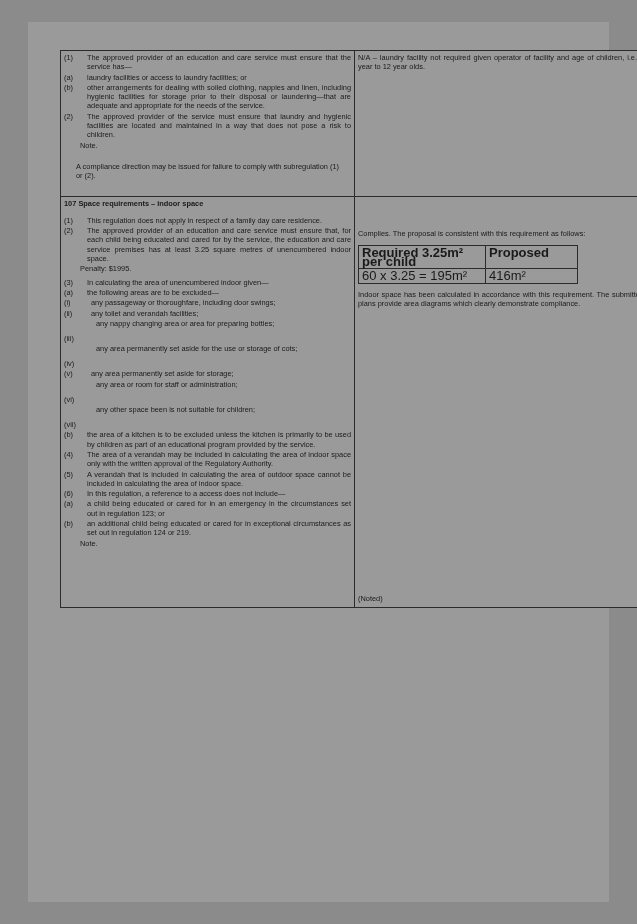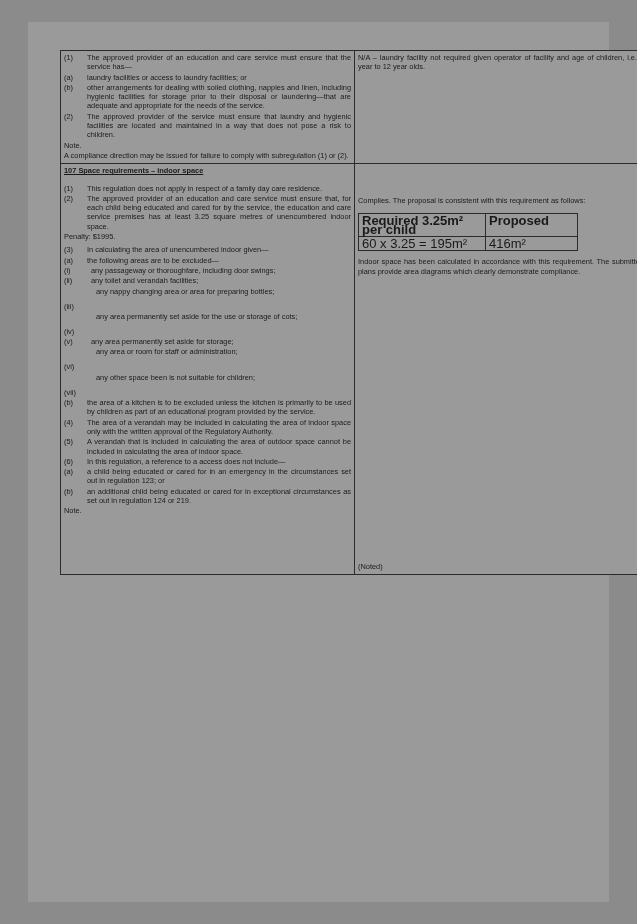--- a/index.html
+++ b/index.html
@@ -53,30 +53,29 @@
     text-align: left;
   }
   .cl .num.w2 { min-width: 24px; }
   .cl .num.w3 { min-width: 29px; margin-top: 15px; }
   .cl .txt {
     flex: 1 1 auto;
     text-align: justify;
   }
   .plain {
     text-align: justify;
-    margin: 0 0 1px 0;
+    margin: 0 0 1px 16px;
   }
   .indent-note {
     text-align: justify;
-    margin: 0;
+    margin: 12px;
   }
   .heading {
     font-weight: bold;
     margin: 0 0 2px 0;
-    text-decoration: underline;
   }
   .gap { height: 6px; }
   .gap-sm { height: 3px; }
 
   .right-text {
     text-align: justify;
     margin: 0;
   }
   .right-pad-top2 { height: 30px; }
 

